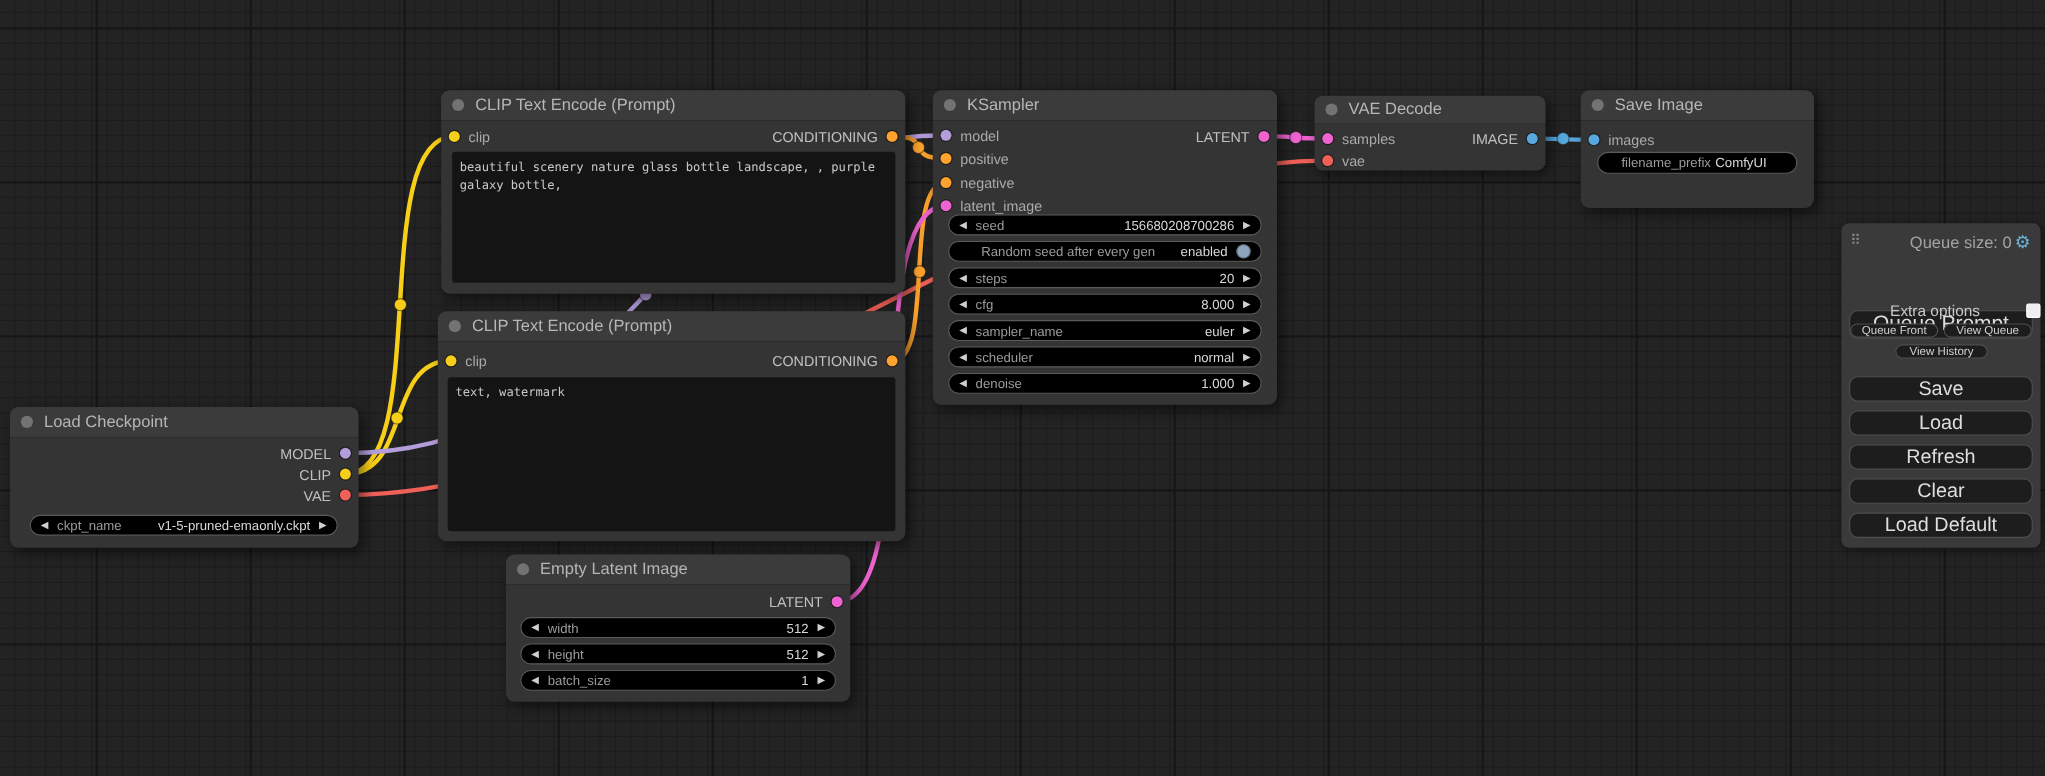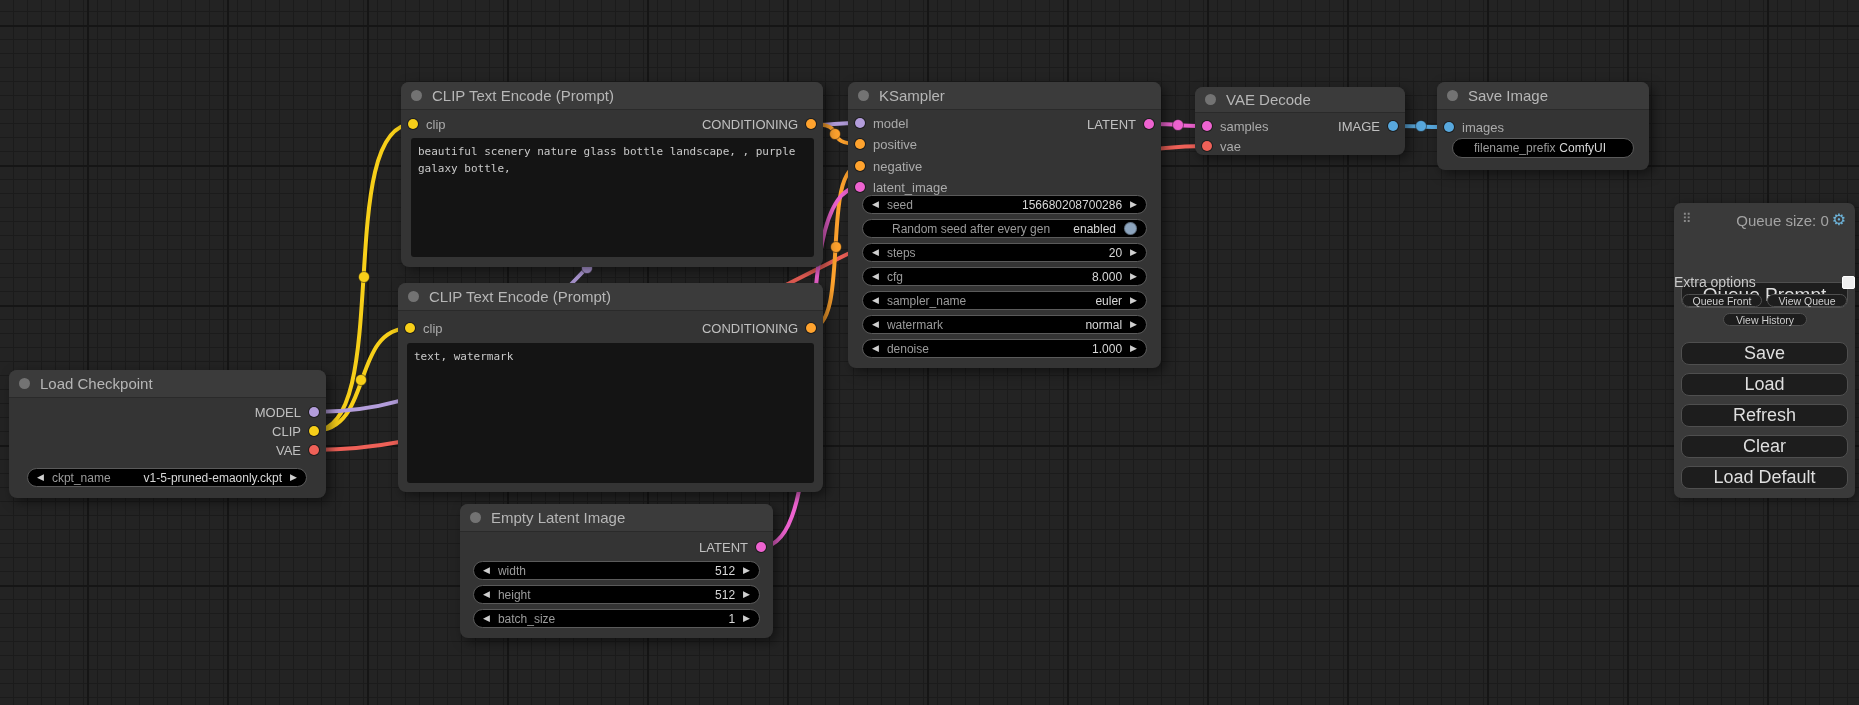--- a/index.html
+++ b/index.html
@@ -50,21 +50,21 @@
     display:flex; align-items:center; }
   .qp-drag { position:absolute; left:8px; top:0; color:#8a8a8a; font-size:13px; }
   .qp-size { width:100%; text-align:center; color:#a3a3a3; font-size:15px;padding-left:36px; }
   .qp-gear { position:absolute; right:9px; top:-1px; font-size:16px; }
   .qbtn { position:absolute; background:#1d1d1d; border:1px solid #4f4f4f;
     border-radius:8px; color:#dedede; display:flex; align-items:center;
     justify-content:center; cursor:pointer; }
   .qbtn.big { left:7px; width:167px; height:23px; font-size:18px; }
   .qbtn.small { height:13px; font-size:10.5px; border-radius:7px; color:#cfcfcf; }
   .qp-extra { position:absolute; left:0; right:0; top:72px; height:14px;
-    display:flex; align-items:center; justify-content:space-between; }
+    display:flex; align-items:center; justify-content:flex-end;gap:36px; }
   .qp-extra-label { color:#c9c9c9; font-size:14px; margin-right:6px; }
   .qp-checkbox { width:13px; height:13px; background:#efefef; border-radius:2px;
     border:1px solid #ffffff; }
 </style>
 </head>
 <body>
 
 <div class="canvas">
   <svg id="links" width="1859" height="705" viewBox="0 0 1859 705">
       <path d="M314,431 C394,431 333,124 413,124" stroke="#f7cf19" stroke-width="4" fill="none" stroke-linecap="round"></path>
@@ -222,21 +222,21 @@
       <span class="w-arrow">▶</span>
     </div>
     <div class="widget" style="left:14px; top:209px; width:285px;">
       <span class="w-arrow">◀</span>
       <span class="w-label">sampler_name</span>
       <span class="w-value">euler</span>
       <span class="w-arrow">▶</span>
     </div>
     <div class="widget" style="left:14px; top:233px; width:285px;">
       <span class="w-arrow">◀</span>
-      <span class="w-label">watermark</span>
+      <span class="w-label">scheduler</span>
       <span class="w-value">normal</span>
       <span class="w-arrow">▶</span>
     </div>
     <div class="widget" style="left:14px; top:257px; width:285px;">
       <span class="w-arrow">◀</span>
       <span class="w-label">denoise</span>
       <span class="w-value">1.000</span>
       <span class="w-arrow">▶</span>
     </div>
   </div>
@@ -253,21 +253,21 @@
     <div class="port in" style="top:51px">
       <span class="pdot" style="background: rgb(239, 97, 88);"></span>
       <span class="plabel">vae</span>
     </div>
     <div class="port out" style="top:31px">
       <span class="plabel">IMAGE</span>
       <span class="pdot" style="background: rgb(88, 168, 221);"></span>
     </div>
   </div>
 
-  <div class="node" style="left:1437px; top:82px; width:212px; height:88px;">
+  <div class="node" style="left:1437px; top:82px; width:212px; height:107px;">
     <div class="node-header">
       <span class="collapse-dot"></span>
       <span class="node-title">Save Image</span>
     </div>
     <div class="port in" style="top:37px">
       <span class="pdot" style="background: rgb(88, 168, 221);"></span>
       <span class="plabel">images</span>
     </div>
     <div class="widget" style="left:15px; top:56px; width:182px; height:20px;">
       <span class="w-label noarrow" style="margin-left:12px">filename_prefix</span>

